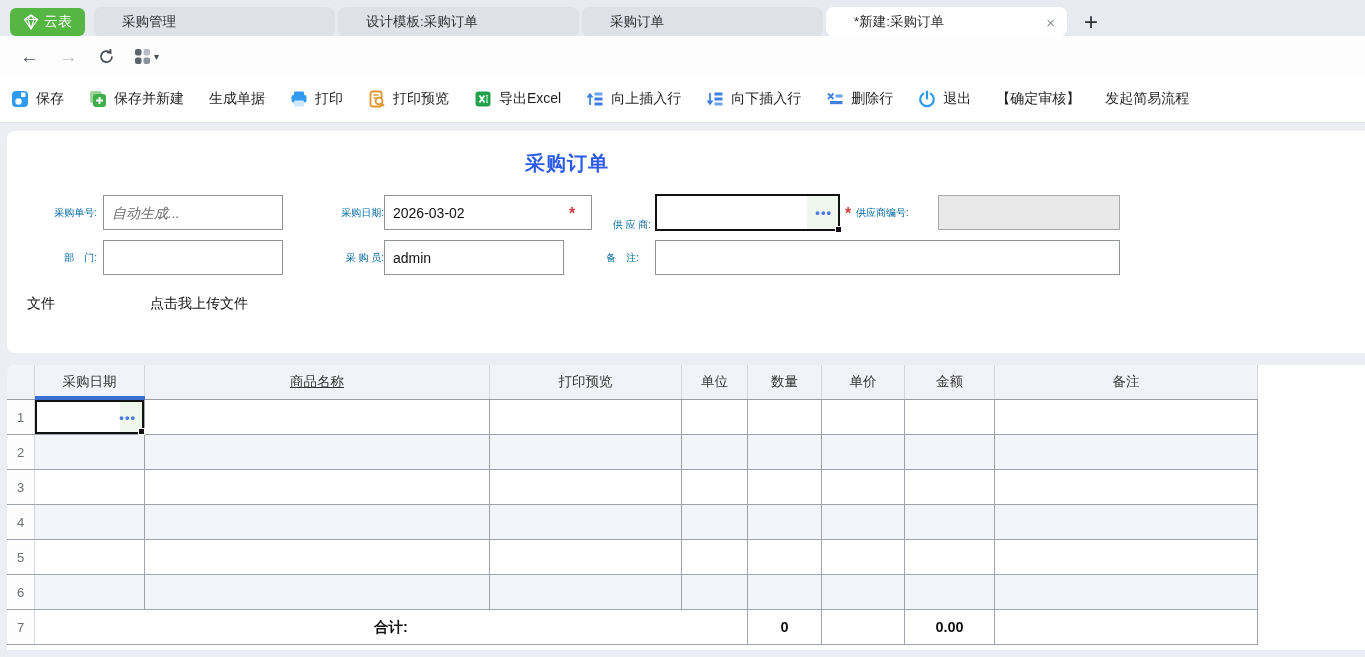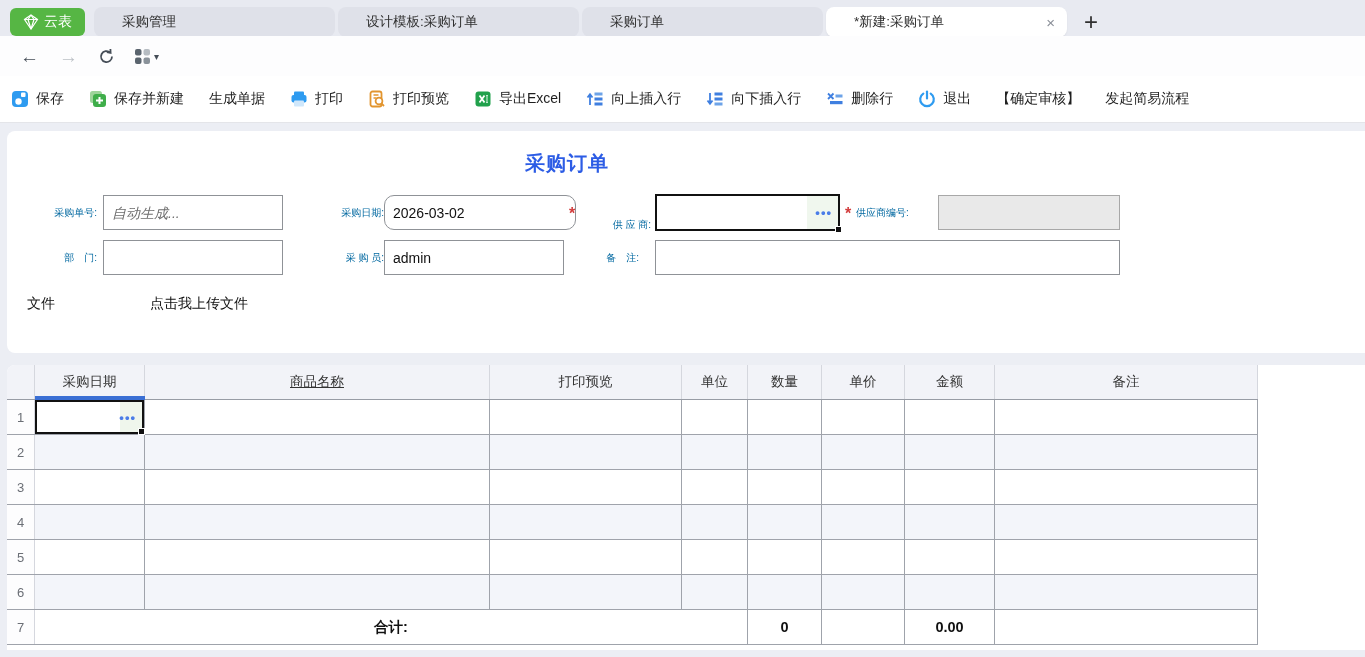--- a/index.html
+++ b/index.html
@@ -234,21 +234,21 @@
     <span>发起简易流程</span>
   </div>
 </div>
 
 <div class="form-panel">
   <div class="form-title">采购订单</div>
 
   <div class="flabel" style="top:64px; left:0; width:90px;">采购单号:</div>
   <input class="finput" style="top: 64px; left: 96px; width: 180px;" placeholder="自动生成...">
   <div class="flabel" style="top:64px; left:307px; width:70px;">采购日期:</div>
-  <input class="finput" style="top: 64px; left: 377px; width: 192px; border-radius: 10px;" value="2026-03-02">
+  <input class="finput" style="top: 64px; left: 377px; width: 208px;" value="2026-03-02">
   <span class="star" style="top:64px; left:562px;">*</span>
   <div class="flabel" style="top:76px; left:575px; width:69px;">供 应 商:</div>
   <div class="selcell" style="top:63px; left:648px; width:185px;">
     <span class="dots">•••</span>
     <span class="fill-handle"></span>
   </div>
   <span class="star" style="top:64px; left:838px;">*</span>
   <div class="flabel" style="top:64px; left:849px; width:86px; text-align:left;">供应商编号:</div>
   <input class="finput disabled" style="top: 64px; left: 931px; width: 182px;" disabled="" value="">
 

